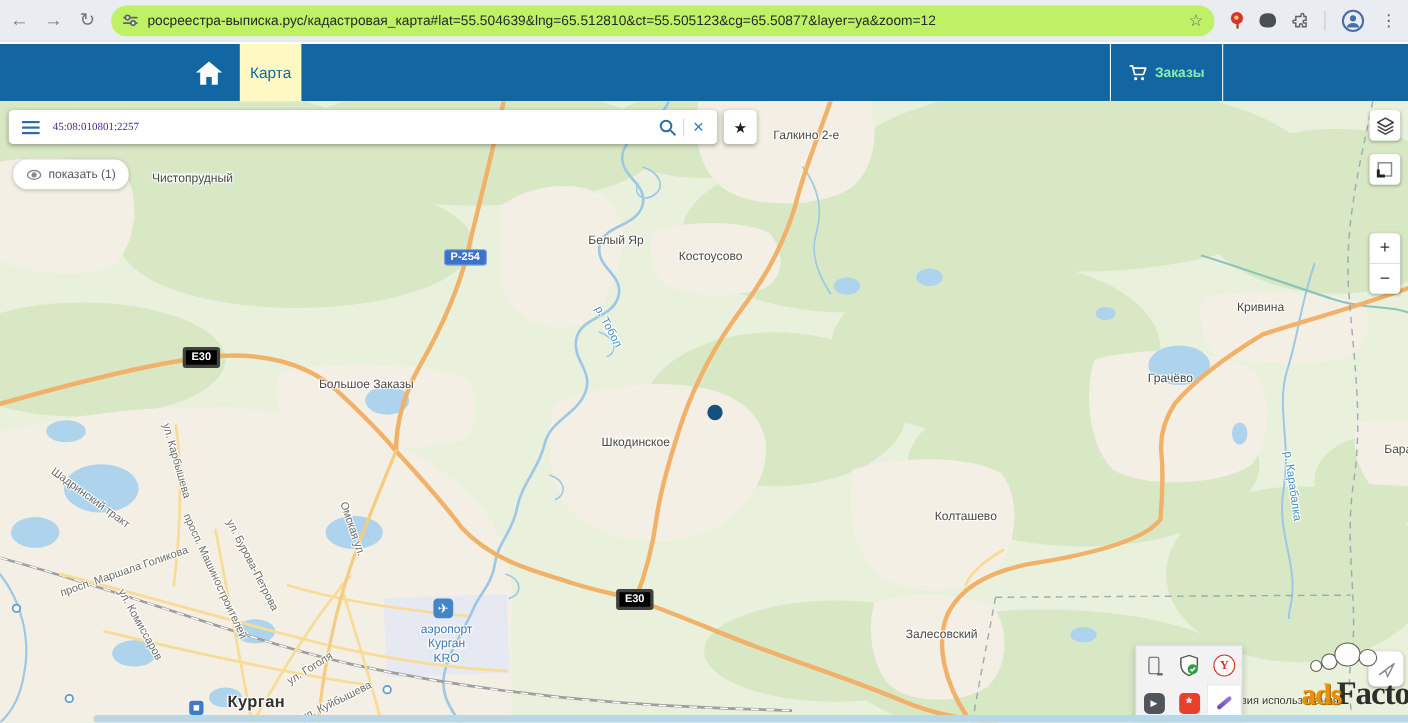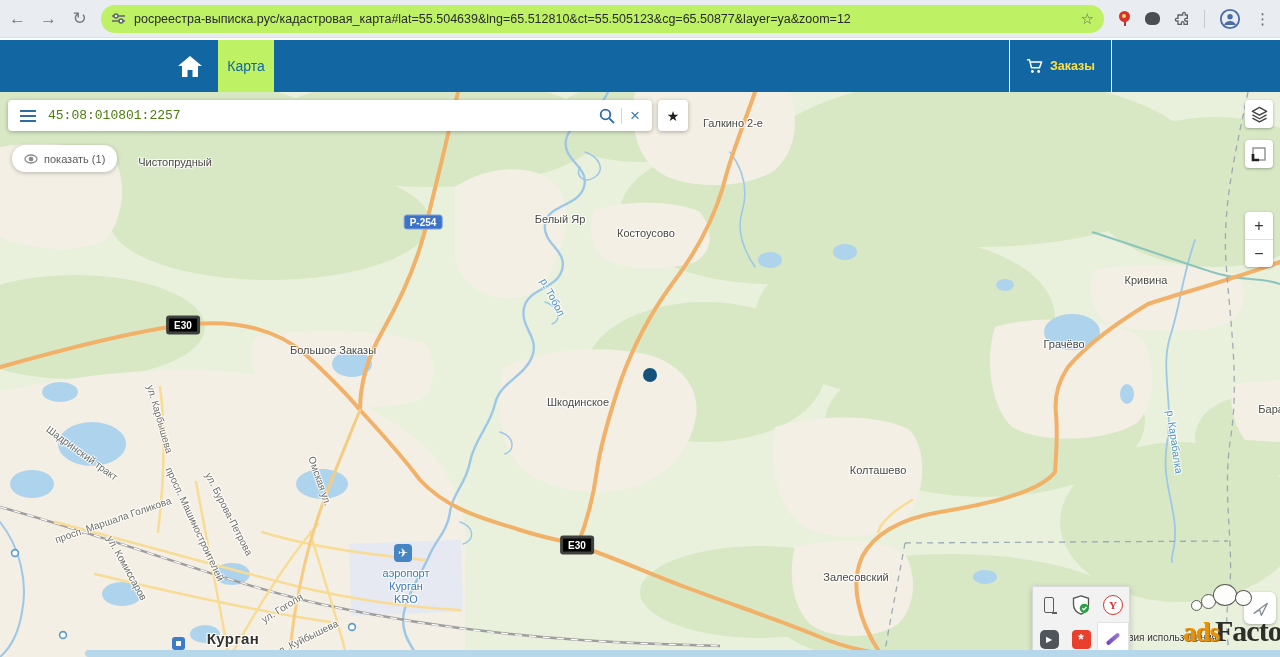--- a/index.html
+++ b/index.html
@@ -18,23 +18,23 @@
   .ext-pin .ball::after { content:""; position:absolute; top:3px; left:3px; width:4px; height:4px; border-radius:50%; background:#f6d26b; }
   .ext-pin .stem { position:absolute; bottom:0; left:6px; width:2px; height:5px; background:#b4362e; }
   .ext-dark { width:15px; height:13px; background:#4a4f54; border-radius:45% 45% 40% 40%; }
   .sep-v { width:1px; height:18px; background:#c6cace; }
   .menu-dots { font-size:15px; color:#5f6368; letter-spacing:0; margin-right:10px; }
 
   
   .gap-strip { position:absolute; top:38px; left:0; width:1280px; height:2px; background:#ffffff; }
   .navbar { position:absolute; top:40px; left:0; width:1280px; height:52px; background:#1266a2; display:flex; align-items:stretch; }
   .home-btn { width:56px; margin-left:162px; display:flex; align-items:center; justify-content:center; }
-  .tab-map { width:56px; background:#bef264; display:flex; align-items:center; justify-content:center; color:#1266a2; font-size:14px; }
+  .tab-map { width:56px; background:#fef9c3; display:flex; align-items:center; justify-content:center; color:#1266a2; font-size:14px; }
   .nav-right { position:absolute; right:0; top:0; height:52px; display:flex; align-items:stretch; }
-  .nav-sec { display:flex; align-items:center; gap:7px; color:#fde047; font-size:12.5px; font-weight:bold; padding:0 16px; }
+  .nav-sec { display:flex; align-items:center; gap:7px; color:#86efac; font-size:12.5px; font-weight:bold; padding:0 16px; }
   .nav-div { width:1px; background:rgba(255,255,255,.95); }
   .nav-fill { width:168px; }
 
   
   .map { position:absolute; top:92px; left:0; width:1280px; height:565px; overflow:hidden; background:#e9f1dd; }
   .map svg.base { position:absolute; top:0; left:0; }
   .map-label { position:absolute; transform:translate(-50%,-50%); font-size:11px; color:#4a4a46; white-space:pre; z-index:2;
     text-shadow:-1px -1px 0 rgba(255,255,255,.85), 1px -1px 0 rgba(255,255,255,.85), -1px 1px 0 rgba(255,255,255,.85), 1px 1px 0 rgba(255,255,255,.85), 0 0 3px #fff; }
   .map-label.city { font-size:15px; font-weight:bold; color:#32322e; letter-spacing:.4px; }
   .map-label.water { color:#4f93c9; font-size:10.5px; }
@@ -45,21 +45,21 @@
   .road-badge.blue { background:#3d72c9; border:1px solid #7da3e0; }
   .marker-dot { position:absolute; width:14px; height:14px; border-radius:50%; background:#14527d; transform:translate(-50%,-50%); z-index:3; }
   .station-ic { position:absolute; width:13px; height:13px; background:#3d7dc8; border-radius:3px; z-index:2; display:flex; align-items:center; justify-content:center; }
   .station-ic::after { content:""; width:5px; height:5px; background:#fff; }
   .plane-ic { position:absolute; width:18px; height:18px; background:#4585c4; border-radius:4px; color:#fff; font-size:12px; display:flex; align-items:center; justify-content:center; z-index:2; }
 
   
   .search-bar { position:absolute; top:8px; left:8px; width:644px; height:31px; background:#fff; border-radius:4px; box-shadow:0 1px 4px rgba(0,0,0,.3); display:flex; align-items:center; z-index:5; }
   .burger { width:40px; display:flex; flex-direction:column; gap:3px; align-items:center; cursor:pointer; }
   .burger i { display:block; width:16px; height:2px; background:#2e6da4; }
-  .search-input { flex:1; border:0; outline:none; font-size:13px; color:#4d7c0f; font-family:Liberation Mono, monospace; background:transparent; }
+  .search-input { flex:1; border:0; outline:none; font-size:10px; color:#4c1d95; font-family:Liberation Serif, serif; background:transparent; }
   .search-ic { padding:0 6px; display:flex; align-items:center; }
   .search-divider { width:1px; height:16px; background:#d7d7d7; }
   .clear-x { color:#3a7abf; font-size:17px; padding:0 12px 0 8px; cursor:pointer; }
   .fav-btn { position:absolute; top:8px; left:658px; width:30px; height:31px; background:#fff; border-radius:4px; box-shadow:0 1px 4px rgba(0,0,0,.3); display:flex; align-items:center; justify-content:center; font-size:14px; color:#222; z-index:5; }
   .show-pill { position:absolute; top:53px; left:12px; height:27px; background:#fff; border-radius:13px; box-shadow:0 1px 4px rgba(0,0,0,.25); display:flex; align-items:center; gap:6px; padding:0 12px; font-size:11px; color:#5a5a5a; z-index:5; }
 
   
   .ctl { position:absolute; left:1245px; width:28px; background:#fff; border-radius:4px; box-shadow:0 1px 3px rgba(0,0,0,.3); display:flex; align-items:center; justify-content:center; z-index:5; }
   .ctl.layers { top:8px; height:28px; }
   .ctl.area { top:48px; height:28px; }
@@ -286,21 +286,21 @@
         <div class="map-label street" style="left: 127px; top: 476px; transform: translate(-50%, -50%) rotate(61deg);">ул. Комиссаров</div>
         <div class="map-label street" style="left: 195px; top: 432px; transform: translate(-50%, -50%) rotate(65deg);">просп. Машиностроителей</div>
         <div class="map-label street" style="left: 229px; top: 422px; transform: translate(-50%, -50%) rotate(63deg);">ул. Бурова-Петрова</div>
         <div class="map-label street" style="left: 320px; top: 389px; transform: translate(-50%, -50%) rotate(71deg);">Омская ул.</div>
         <div class="map-label street" style="left: 282px; top: 516px; transform: translate(-50%, -50%) rotate(-32deg);">ул. Гоголя</div>
         <div class="map-label street" style="left: 306px; top: 546px; transform: translate(-50%, -50%) rotate(-26deg);">ул. Куйбышева</div>
         <div class="map-label airport" style="left: 406px; top: 494px; transform: translate(-50%, -50%);">аэропорт
 Курган
 KRO</div>
         <div class="road-badge green" style="left: 183px; top: 233px;">E30</div>
-        <div class="road-badge blue" style="left: 423px; top: 130px;">Р-254</div>
+        <div class="road-badge blue" style="left: 423px; top: 142px;">Р-254</div>
         <div class="road-badge green" style="left: 577px; top: 453px;">E30</div>
       </div>
     <div class="marker-dot" style="left: 650px; top: 283px;"></div>
     <div class="plane-ic" style="left:394px; top:452px;">✈</div>
     <div class="station-ic" style="left:172px; top:545px;"></div>
 
     <div class="search-bar">
       <div class="burger">
           <i></i>
           <i></i>

